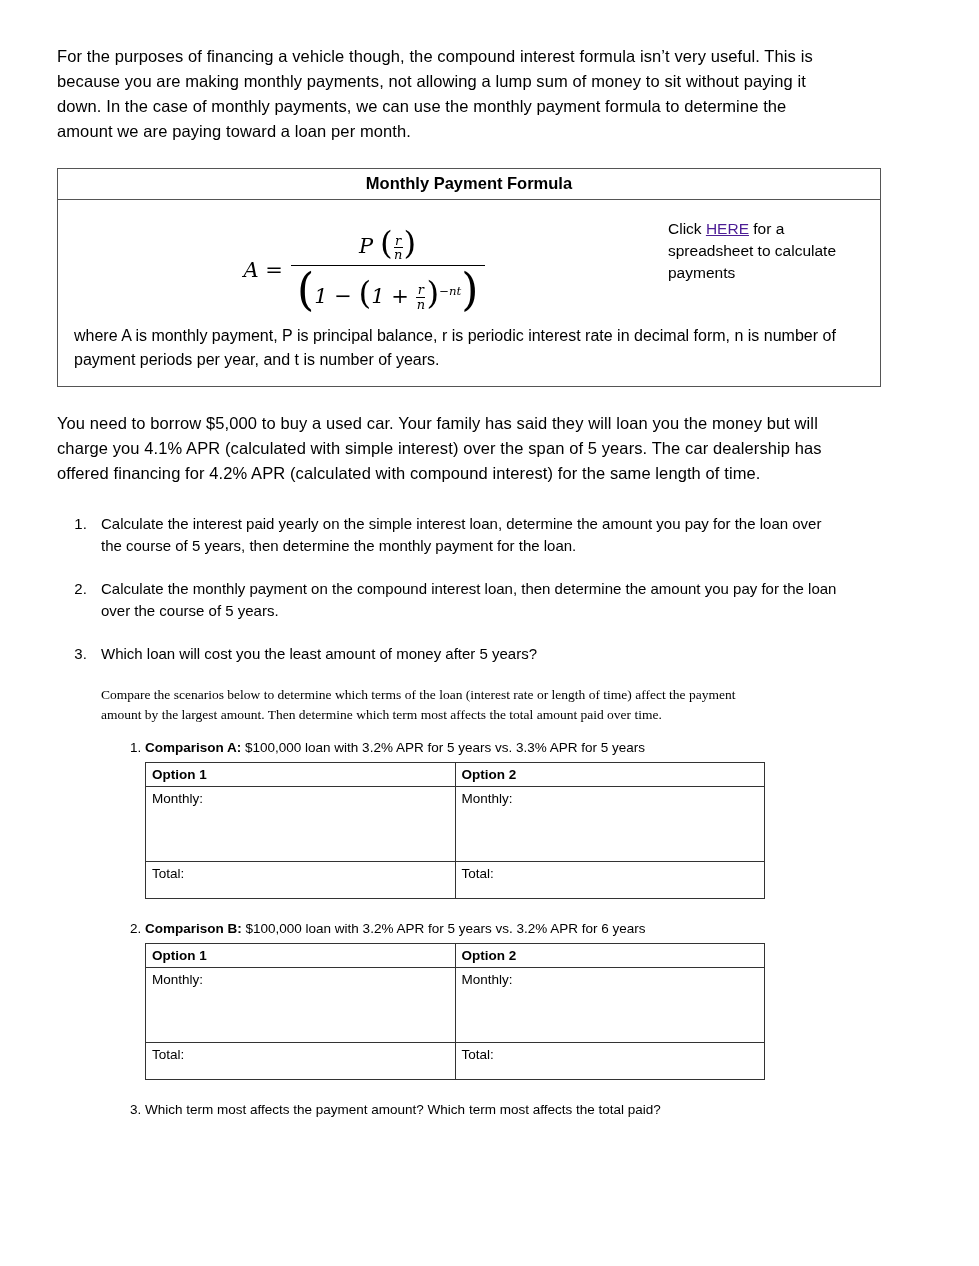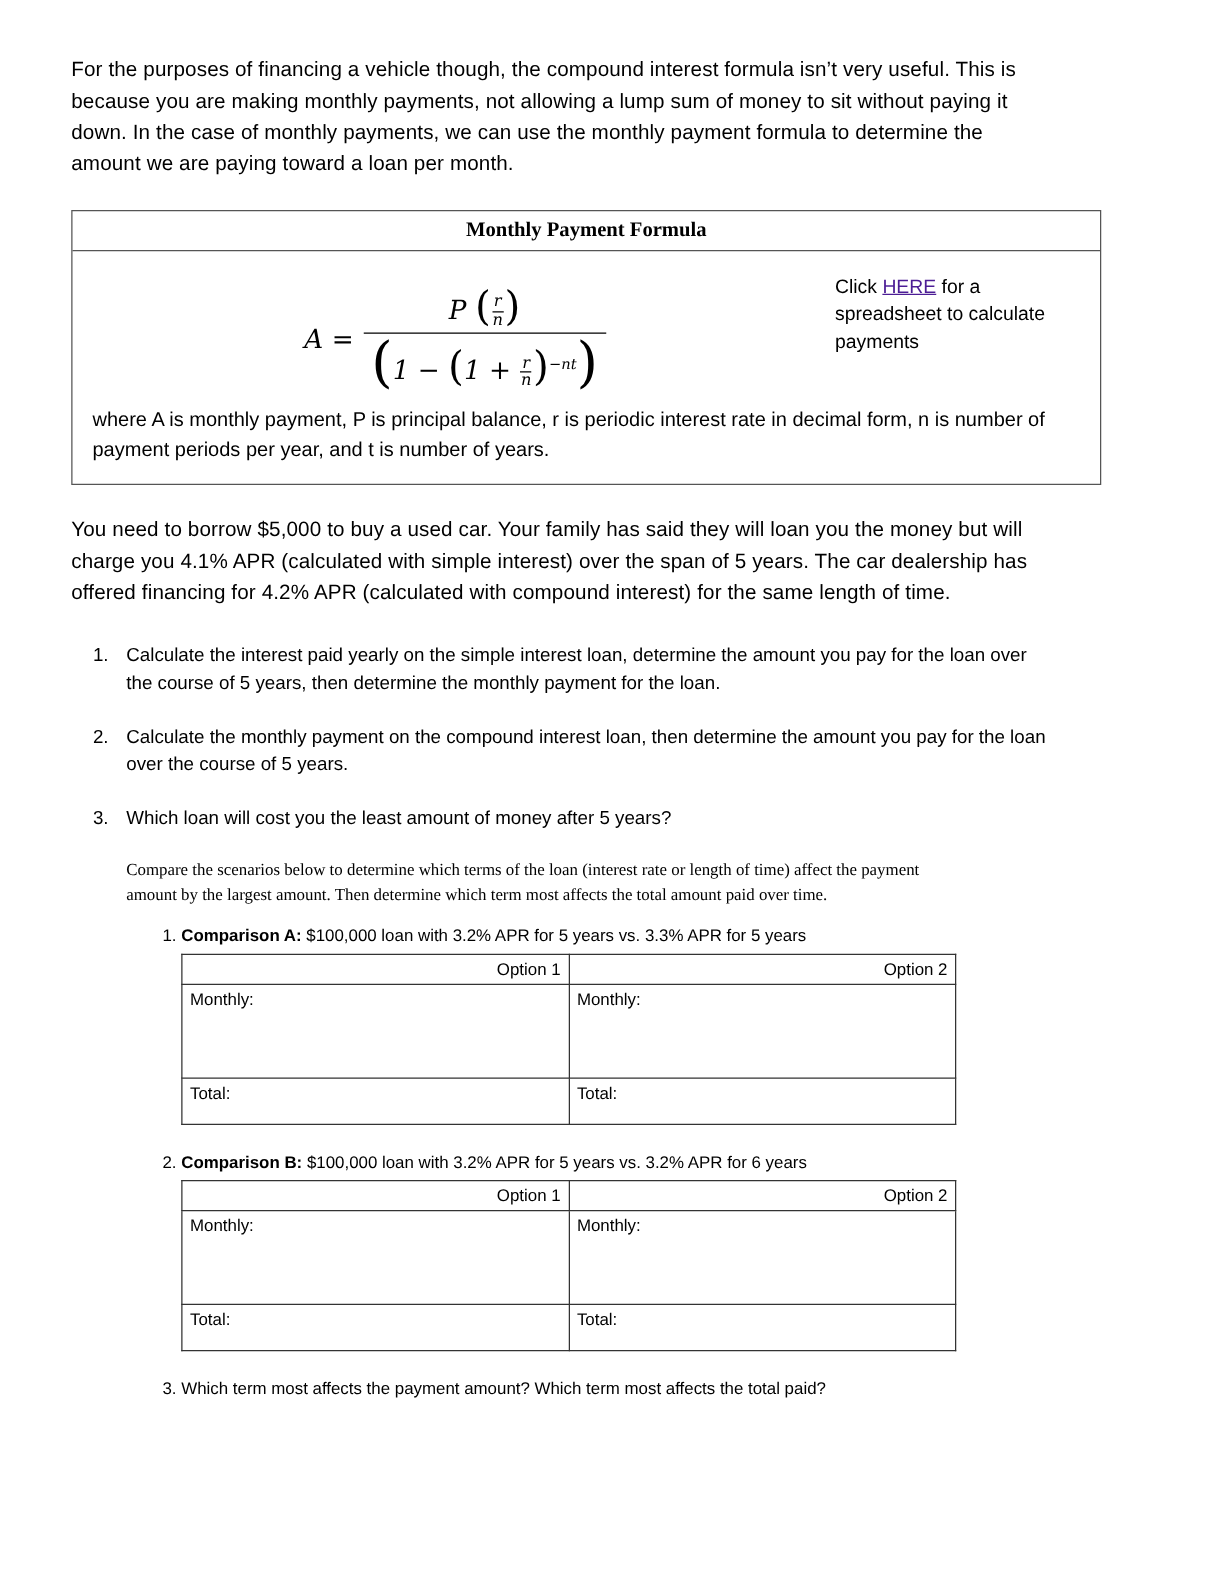--- a/index.html
+++ b/index.html
@@ -33,21 +33,20 @@
     border: 1px solid #555555;
     margin-top: 24px;
     width: 822px;
   }
   .formula-title {
     text-align: center;
     font-weight: bold;
     font-size: 16.5px;
     padding: 5px 0 6px 0;
     border-bottom: 1px solid #555555;
-    font-family: Liberation Serif, serif;
   }
   .formula-body {
     padding: 10px 12px 12px 12px;
   }
   .formula-row {
     display: flex;
     align-items: flex-start;
   }
   .formula-eq {
     flex: 1 1 auto;
@@ -166,22 +165,22 @@
     border-collapse: collapse;
     margin: 7px 0 0 0;
     width: 620px;
     font-size: 13.5px;
   }
   table.cmp th, table.cmp td {
     border: 1px solid #333333;
     padding: 4px 6px;
   }
   table.cmp th {
-    text-align: right;
-    font-weight: normal;
+    text-align: left;
+    font-weight: bold;
   }
   table.cmp td.cell-monthly {
     height: 66px;
     vertical-align: top;
     margin-left: 12px;
   }
   table.cmp td.cell-total {
     height: 28px;
     vertical-align: top;
   }

